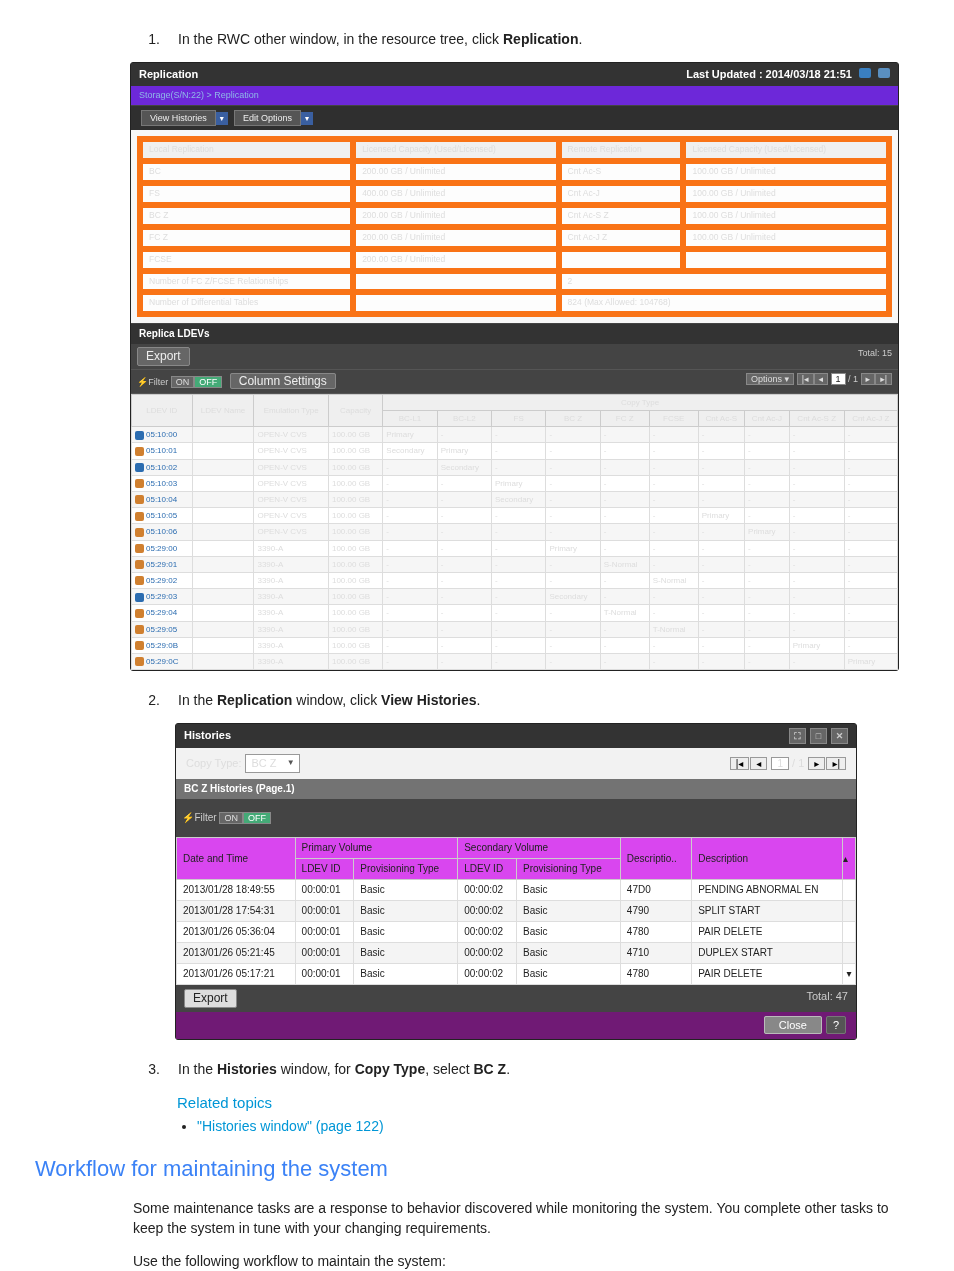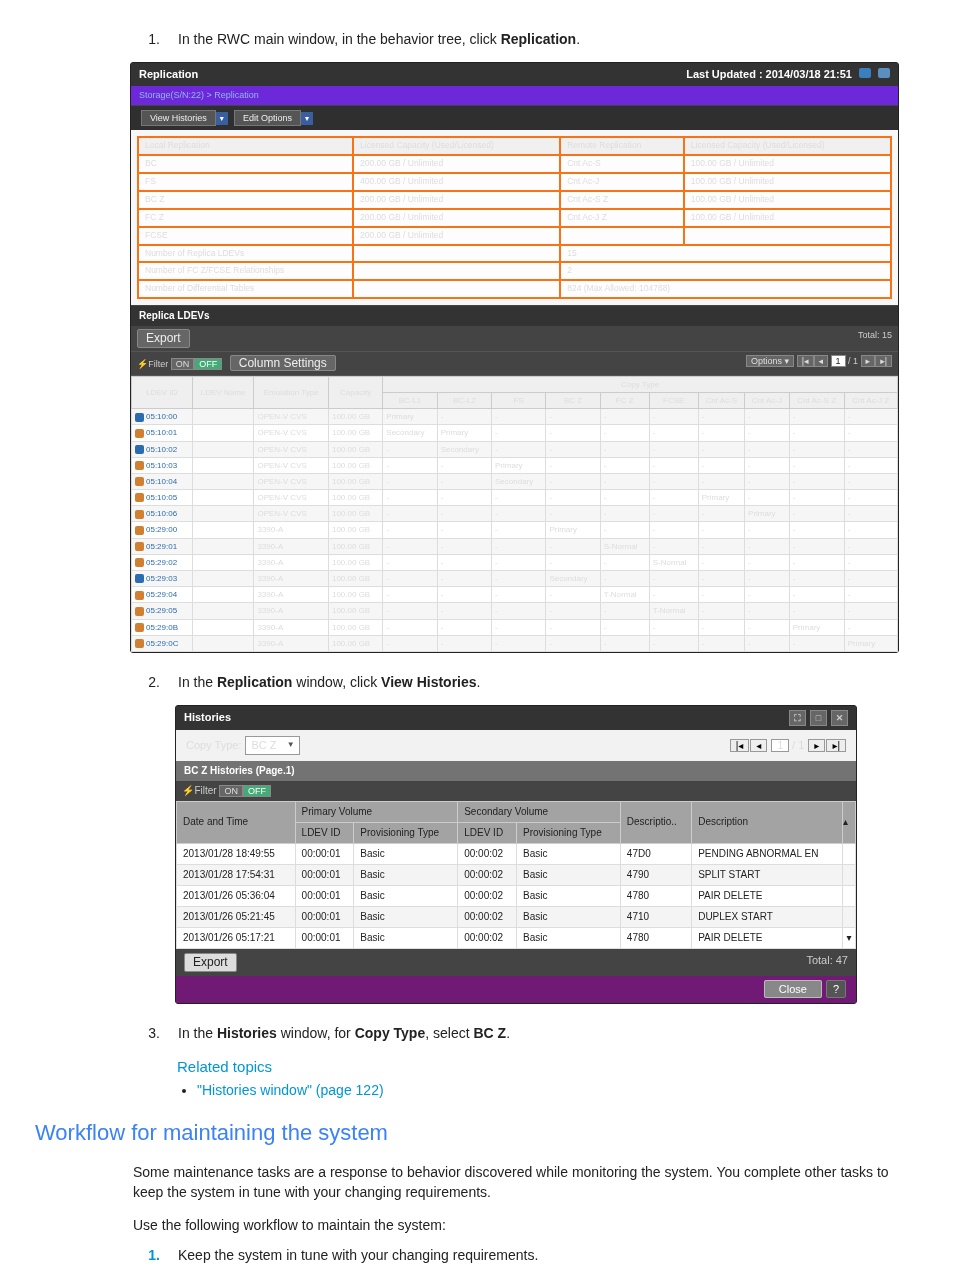--- a/index.html
+++ b/index.html
@@ -79,21 +79,21 @@
   .body-white {
     background: #f7f7f7;
     padding: 6px;
   }
   .info-tbl {
     width: 100%;
     border-collapse: collapse;
     font-size: 8.5px;
   }
   .info-tbl th, .info-tbl td {
-    border: 2px solid #f97316;
+    border: 6px solid #f97316;
     padding: 2px 6px;
     text-align: left;
     background: #fdfdfd;
     white-space: nowrap;
     vertical-align: top;
   }
   .info-tbl th {
     background: #f0f0f0;
     font-weight: normal;
   }
@@ -237,35 +237,35 @@
   }
   .hist-subhead {
     background: #737373;
     color: #fff;
     padding: 3px 8px;
     font-weight: bold;
     font-size: 10px;
   }
   .filterbar {
     background: #444;
-    padding: 3px 6px;
+    padding: 12px 6px;
     font-size: 10px;
     color: #ccc;
   }
   .togg { background:#666; border:1px solid #888; padding:0 4px; font-size:9px; color:#ddd; }
   .togg.on { background:#4a7; color:#fff; }
   .hist-tbl {
     width: 100%;
     border-collapse: collapse;
     font-size: 10px;
     background: #fff;
     color: #222;
   }
   .hist-tbl th {
-    background: #a3a3a3;
+    background: #d946ef;
     border: 1px solid #ccc;
     padding: 3px 6px;
     font-weight: normal;
     text-align: left;
   }
   .hist-tbl td {
     border: 1px solid #ddd;
     padding: 3px 6px;
     background: #fff;
   }
@@ -301,21 +301,21 @@
   .totalright { color:#ccc; }
   .upd-ico { display:inline-block; width:12px; height:10px; background:#3a7fc0; border-radius:2px; margin-left:4px; }
 </style>
 </head>
 <body>
 
 <div class="step-list">
   <div class="step">
     <div class="step-num">1.</div>
     <div class="step-text">
-      <span>In the RWC main window, in the behavior tree, click </span><b>Replication</b><span>.</span>
+      <span>In the RWC other window, in the resource tree, click </span><b>Replication</b><span>.</span>
     </div>
   </div>
 </div>
 
 <div class="subfig">
   <div class="panel-dark">
     <div class="panel-head">
       <span>Replication</span>
       <span>
         <span>Last Updated : 2014/03/18 21:51</span>
@@ -364,25 +364,20 @@
               <td>100.00 GB / Unlimited</td>
             </tr>
             <tr>
               <td>FCSE</td>
               <td>200.00 GB / Unlimited</td>
               <td></td>
               <td></td>
             </tr>
           </tbody>
         <tbody>
-            <tr>
-          <td>Number of Replica LDEVs</td>
-              <td></td>
-          <td colspan="2">15</td>
-        </tr>
         <tr>
           <td>Number of FC Z/FCSE Relationships</td>
               <td></td>
           <td colspan="2">2</td>
         </tr>
         <tr>
           <td>Number of Differential Tables</td>
               <td></td>
           <td colspan="2">824 (Max Allowed: 104768)</td>
         </tr>

